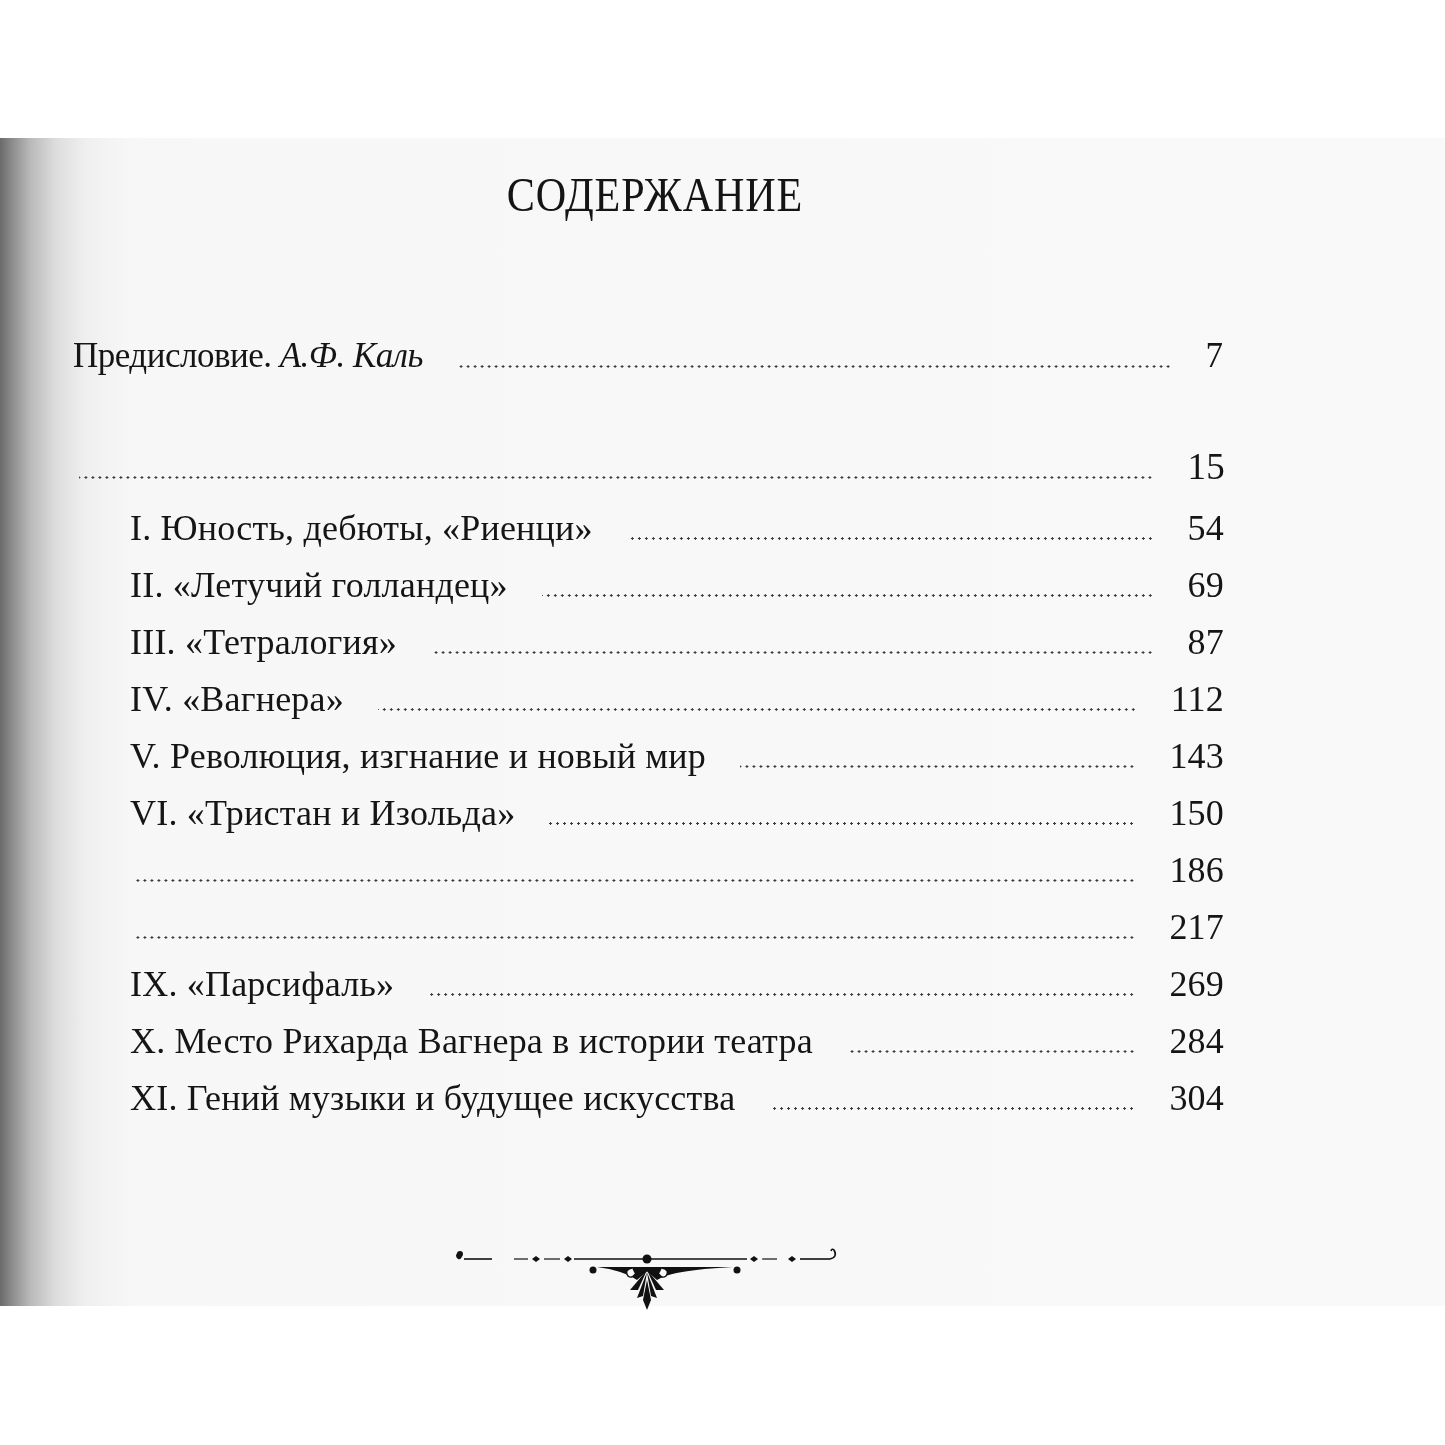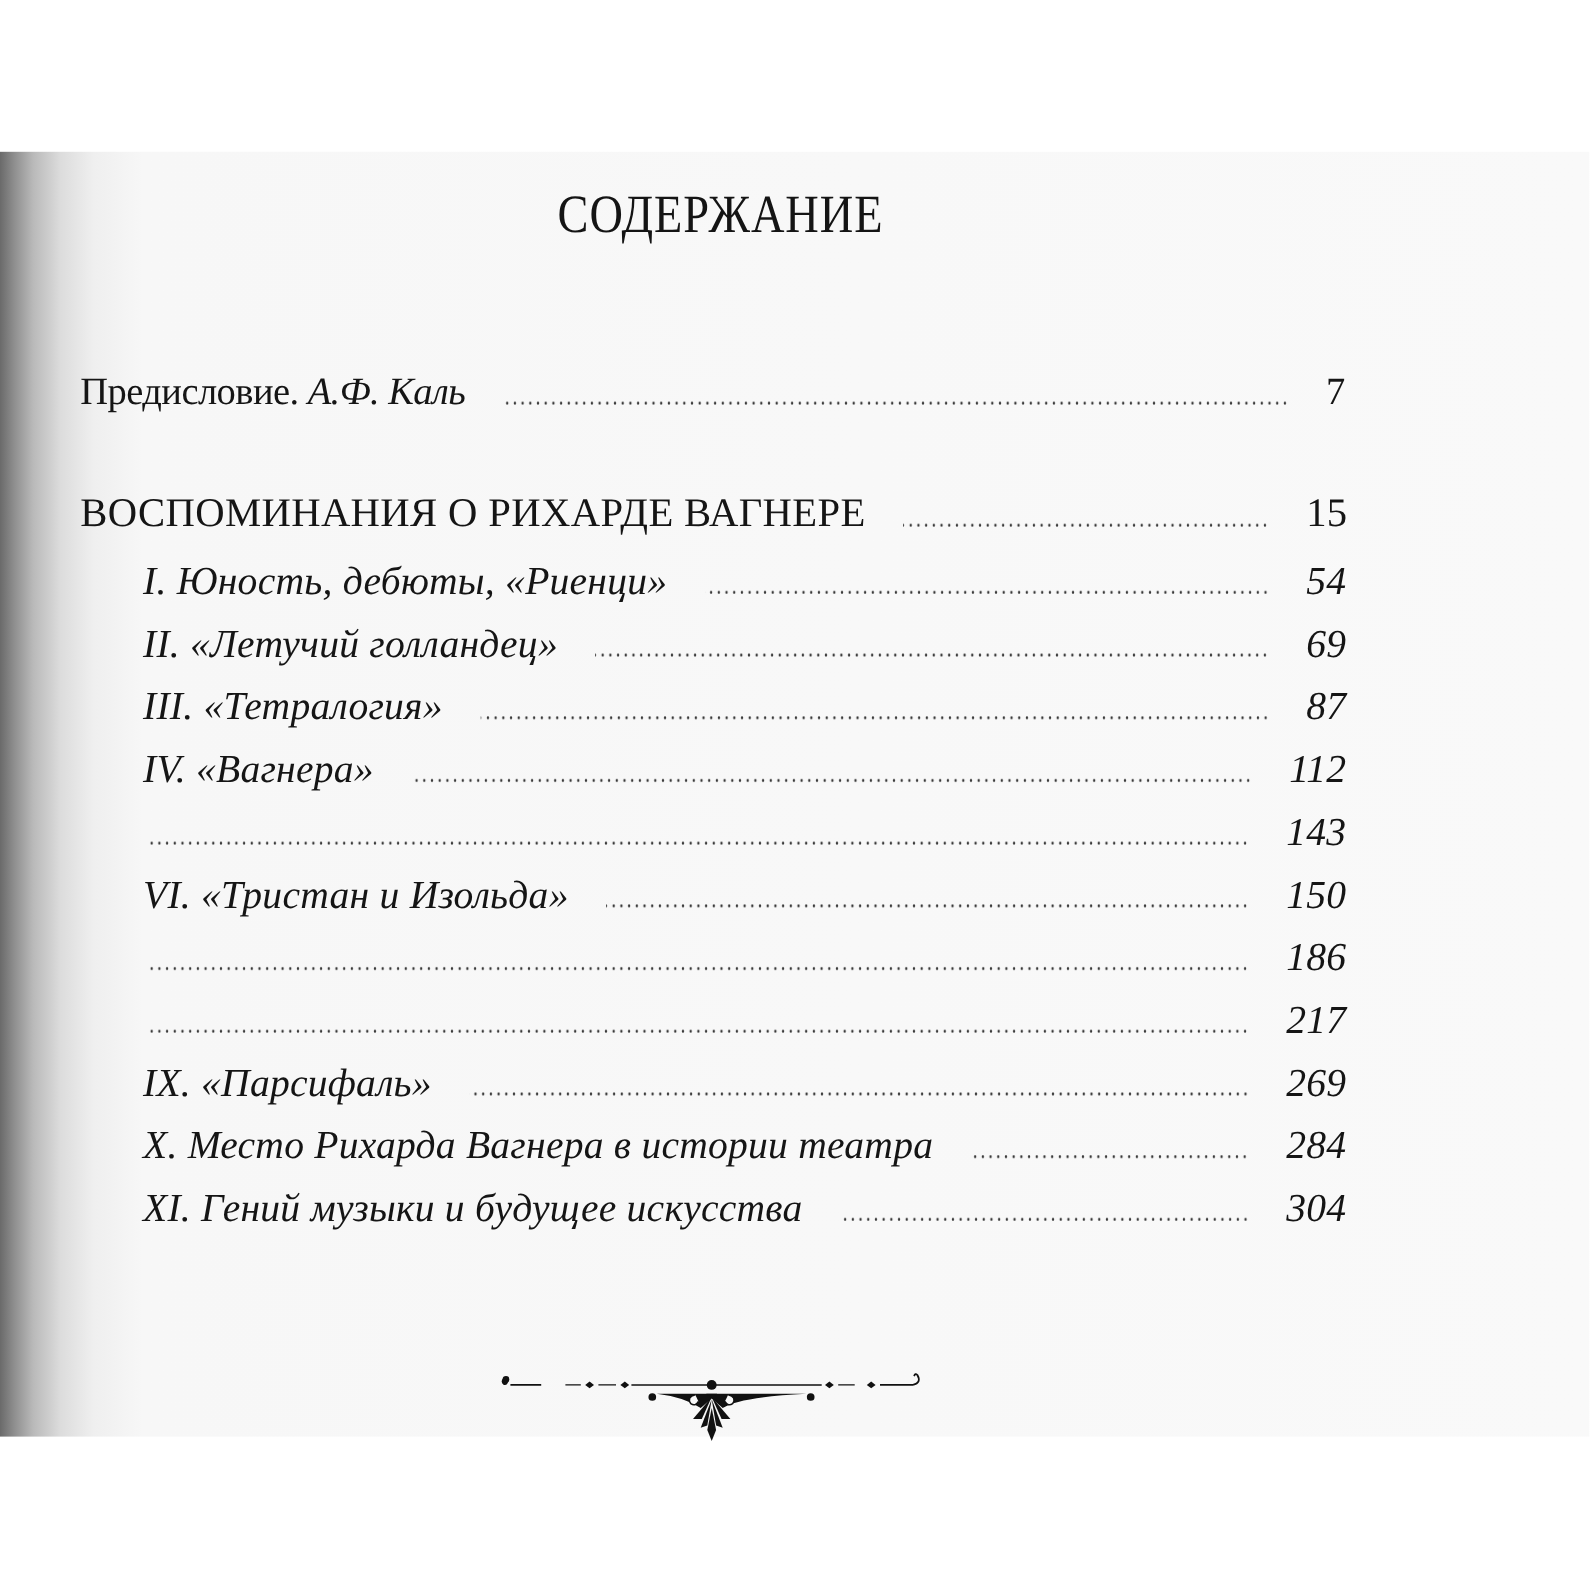--- a/index.html
+++ b/index.html
@@ -95,21 +95,20 @@
       width: 1152px;
       top: 307px;
       font-size: 37px;
       letter-spacing: 0.3px;
     }
     .row.chapter {
       left: 130px;
       width: 1094px;
       font-size: 36px;
       letter-spacing: 0.2px;
-      font-style: italic;
     }
     .ornament {
       position: absolute;
       left: 452px;
       top: 1102px;
       width: 390px;
       height: 72px;
     }
   </style>
 </head>
@@ -121,21 +120,20 @@
 
   <div class="toc">
 
     <div class="row preface">
       <span class="label"><span>Предисловие.</span> <span class="italic">А.Ф. Каль</span></span>
       <span class="leader"></span>
       <span class="page-num">7</span>
     </div>
 
     <div class="row section">
-      <span class="label">ВОСПОМИНАНИЯ О РИХАРДЕ ВАГНЕРЕ</span>
       <span class="leader"></span>
       <span class="page-num">15</span>
     </div>
 
     <div class="row chapter" style="top:368px">
       <span class="label"><span>I.</span> <span>Юность, дебюты, «Риенци»</span></span>
       <span class="leader"></span>
       <span class="page-num">54</span>
     </div>
 
@@ -151,20 +149,21 @@
       <span class="page-num">87</span>
     </div>
 
     <div class="row chapter" style="top:539px">
       <span class="label"><span>IV.</span> <span>«Вагнера»</span></span>
       <span class="leader"></span>
       <span class="page-num">112</span>
     </div>
 
     <div class="row chapter" style="top:596px">
+      <span class="label"><span>V.</span> <span>Революция, изгнание и новый мир</span></span>
       <span class="leader"></span>
       <span class="page-num">143</span>
     </div>
 
     <div class="row chapter" style="top:653px">
       <span class="label"><span>VI.</span> <span>«Тристан и Изольда»</span></span>
       <span class="leader"></span>
       <span class="page-num">150</span>
     </div>
 

